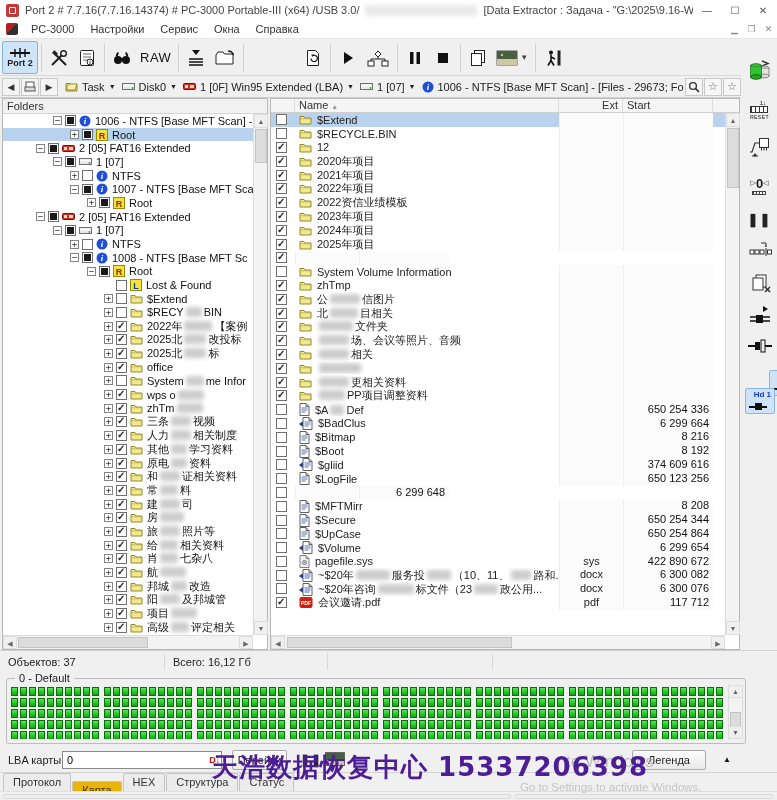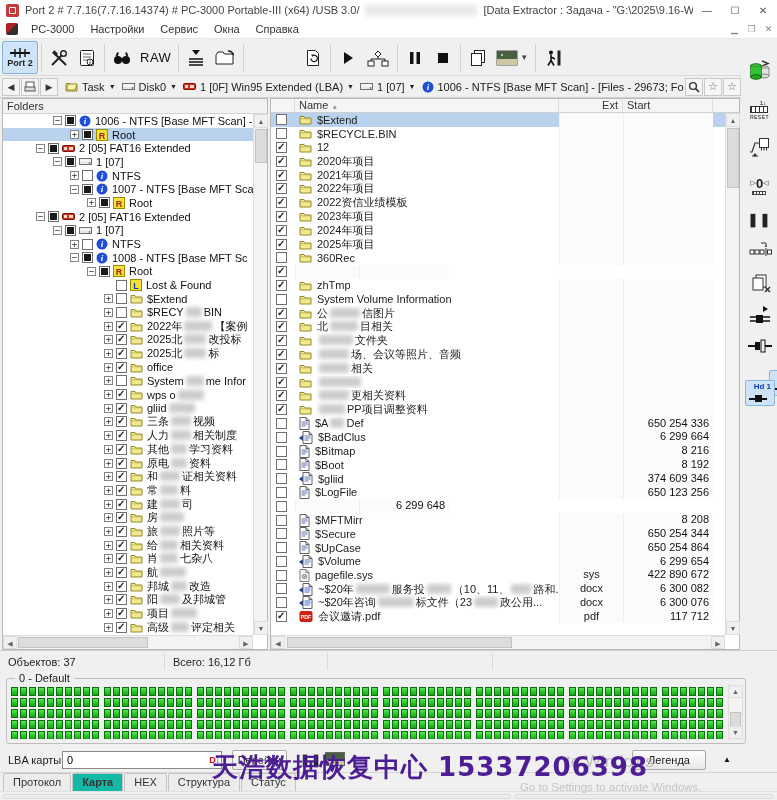--- a/index.html
+++ b/index.html
@@ -172,21 +172,21 @@
   .mini-pause { position:absolute; left:300px; top:5px; font-weight:bold; font-size:12px; letter-spacing:1px; }
   .mini-map { position:absolute; left:325px; top:4px; width:20px; height:14px; border:1px solid #666;
               background:linear-gradient(180deg,#47603f 0 55%,#cfc7a3 55% 100%); }
   .mini-caret { position:absolute; left:350px; top:8px; font-size:7px; color:#333; }
 
   
   .tabs-row { top:772px; left:0; width:777px; height:19px; background:#f0f0f0;
               border-top:1px solid #d5d5d5; display:flex; align-items:flex-end; padding-left:3px; }
   .tab { padding:2px 9px 3px; border:1px solid #c4c4c4; border-bottom:none; background:#ececec;
          margin-right:1px; color:#333; border-radius:2px 2px 0 0; }
-  .tab.active { background:#14b8a6; font-weight:bold; position:relative; top:0; }
+  .tab.active { background:#eab308; font-weight:normal; position:relative; top:8px; }
 
   .bottom-strip { top:791px; left:0; width:777px; height:9px; background:#f0f0f0; border-top:1px solid #e0e0e0; }
   .bs-bar { position:absolute; top:2px; height:5px; background:#ededed; border:1px solid #dadada; border-radius:2px; }
 
   
   .wm-main { top:750px; left:212px; font-size:26px; font-weight:600; color:#4c1d95; z-index:60;
              white-space:nowrap; letter-spacing:1px; font-family:"DejaVu Sans", sans-serif; }
   .wm-act1 { top:752px; left:566px; font-size:17px; color:#bcbcbc; z-index:55; white-space:nowrap; }
   .wm-act2 { top:781px; left:520px; font-size:11.5px; color:#c4c4c4; z-index:55; white-space:nowrap; }
 </style>
@@ -636,21 +636,21 @@
       </div>
       <div class="tree-row" style="padding-left:101px">
         <span class="expand">+</span>
         <span class="cb check"></span>
         <span class="ticon">
           <svg width="13" height="11" viewBox="0 0 13 11">
             <path d="M1 2.5 h4 l1 1.5 h6 v6 h-11 z" fill="#f2e88e" stroke="#948a2a"></path>
             <path d="M1 4.8 h11" stroke="#b4aa4a" stroke-width="0.7"></path>
           </svg>
         </span>
-        <span class="tlabel"><span>gliid</span><span class="redact" style="width:26px"></span></span>
+        <span class="tlabel"><span>zhTm</span><span class="redact" style="width:26px"></span></span>
       </div>
       <div class="tree-row" style="padding-left:101px">
         <span class="expand">+</span>
         <span class="cb check"></span>
         <span class="ticon">
           <svg width="13" height="11" viewBox="0 0 13 11">
             <path d="M1 2.5 h4 l1 1.5 h6 v6 h-11 z" fill="#f2e88e" stroke="#948a2a"></path>
             <path d="M1 4.8 h11" stroke="#b4aa4a" stroke-width="0.7"></path>
           </svg>
         </span>
@@ -998,69 +998,53 @@
               <path d="M1 4.8 h11" stroke="#b4aa4a" stroke-width="0.7"></path>
             </svg>
           </span>
           <span><span>2025年项目</span></span>
         </span>
         <span class="fext"></span>
         <span class="fstart"></span>
       </div>
       <div class="frow">
         <span class="fcb">
+          <span class="cb check"></span>
+        </span>
+        <span class="fext"></span>
+        <span class="fstart"></span>
+      </div>
+      <div class="frow">
+        <span class="fcb">
           <span class="cb"></span>
         </span>
         <span class="fname">
           <span class="ticon">
             <svg width="13" height="11" viewBox="0 0 13 11">
               <path d="M1 2.5 h4 l1 1.5 h6 v6 h-11 z" fill="#f2e88e" stroke="#948a2a"></path>
               <path d="M1 4.8 h11" stroke="#b4aa4a" stroke-width="0.7"></path>
             </svg>
           </span>
-          <span><span>360Rec</span></span>
-        </span>
-        <span class="fext"></span>
-        <span class="fstart"></span>
-      </div>
-      <div class="frow">
-        <span class="fcb">
-          <span class="cb check"></span>
+          <span><span>System Volume Information</span></span>
         </span>
         <span class="fext"></span>
         <span class="fstart"></span>
       </div>
       <div class="frow">
         <span class="fcb">
           <span class="cb check"></span>
         </span>
         <span class="fname">
           <span class="ticon">
             <svg width="13" height="11" viewBox="0 0 13 11">
               <path d="M1 2.5 h4 l1 1.5 h6 v6 h-11 z" fill="#f2e88e" stroke="#948a2a"></path>
               <path d="M1 4.8 h11" stroke="#b4aa4a" stroke-width="0.7"></path>
             </svg>
           </span>
           <span><span>zhTmp</span></span>
-        </span>
-        <span class="fext"></span>
-        <span class="fstart"></span>
-      </div>
-      <div class="frow">
-        <span class="fcb">
-          <span class="cb"></span>
-        </span>
-        <span class="fname">
-          <span class="ticon">
-            <svg width="13" height="11" viewBox="0 0 13 11">
-              <path d="M1 2.5 h4 l1 1.5 h6 v6 h-11 z" fill="#f2e88e" stroke="#948a2a"></path>
-              <path d="M1 4.8 h11" stroke="#b4aa4a" stroke-width="0.7"></path>
-            </svg>
-          </span>
-          <span><span>System Volume Information</span></span>
         </span>
         <span class="fext"></span>
         <span class="fstart"></span>
       </div>
       <div class="frow">
         <span class="fcb">
           <span class="cb check"></span>
         </span>
         <span class="fname">
           <span class="ticon">
@@ -1264,21 +1248,21 @@
             <svg width="14" height="13" viewBox="0 0 14 13">
               <path d="M0 7 l4-3 v6 z" fill="#203890"></path>
               <path d="M4 0.5 h6 l3 3 v9 h-9 z" fill="#fff" stroke="#606060"></path>
               <path d="M10 0.5 v3 h3" fill="none" stroke="#606060"></path>
               <path d="M5.5 5 h6 M5.5 7 h6 M5.5 9 h4" stroke="#3050a0" stroke-width="0.8"></path>
             </svg>
           </span>
           <span><span>$gliid</span></span>
         </span>
         <span class="fext"></span>
-        <span class="fstart">374 609 346</span>
+        <span class="fstart">374 609 616</span>
       </div>
       <div class="frow">
         <span class="fcb">
           <span class="cb"></span>
         </span>
         <span class="fname">
           <span class="ticon">
             <svg width="11" height="13" viewBox="0 0 11 13">
               <path d="M1 0.5 h6 l3 3 v9 h-9 z" fill="#fff" stroke="#606060"></path>
               <path d="M7 0.5 v3 h3" fill="none" stroke="#606060"></path>
@@ -1515,21 +1499,21 @@
     <svg width="26" height="16" viewBox="0 0 26 16">
         <path d="M1 8 h7 M18 8 h7" stroke="#111" stroke-width="2"></path>
         <rect x="8" y="4" width="5" height="8" fill="#111"></rect>
         <rect x="14" y="2" width="4" height="12" fill="none" stroke="#111"></rect>
       </svg>
   </span>
   <span class="rt-hd" style="top:330px;margin-left:24px;">
     <span class="hd-lbl">Hd 0</span>
     <span class="hd-glyph"></span>
   </span>
-  <span class="rt-hd" style="top:340px;">
+  <span class="rt-hd" style="top:348px;">
     <span class="hd-lbl">Hd 1</span>
     <span class="hd-glyph"></span>
   </span>
 </div>
 
 <div class="abs statusbar">
   <span class="sb-seg" style="left:0; width:165px;">Объектов: 37</span>
   <span class="sb-seg" style="left:165px; width:163px;">Всего: 16,12 Гб</span>
   <span class="sb-seg" style="left:328px; width:165px;"></span>
   <span class="sb-seg" style="left:493px; width:284px; border-right:none;"></span>

